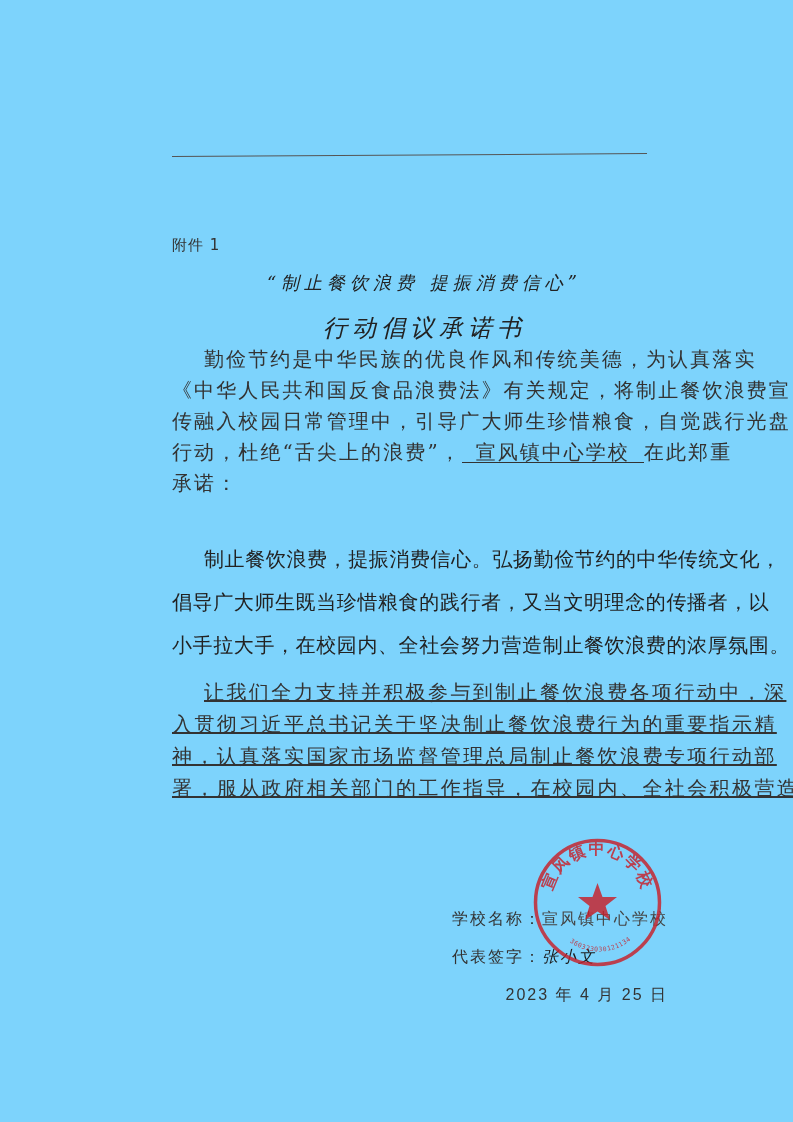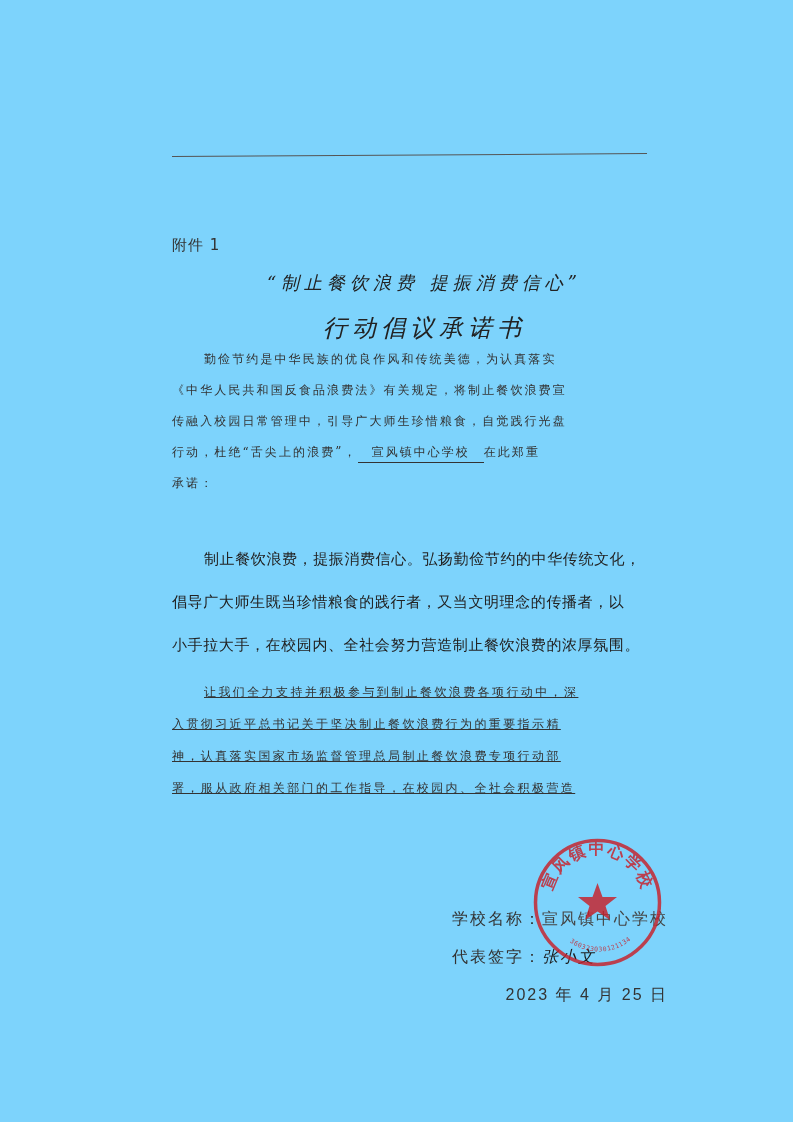--- a/index.html
+++ b/index.html
@@ -51,21 +51,21 @@
       letter-spacing: 5px;
       padding-left: 28px;
     }
     .title-1 { top: 271px; font-size: 18px; }
     .title-2 { top: 312px; font-size: 24px; }
 
     .para {
       position: absolute;
       left: 172px;
       width: 458px;
-      font-size: 12px;
+      font-size: 20px;
       color: #333;
     }
     .para .line {
       display: block;
       white-space: nowrap;
       height: 30px;
       line-height: 30px;
       letter-spacing: 2.1px;
     }
     .para-1 { top: 344px; }
@@ -75,22 +75,22 @@
     .blank-fill {
       display: inline-block;
       border-bottom: 1.2px solid #333;
       padding: 0 14px 0 14px;
       line-height: 20px;
       letter-spacing: 2px;
     }
 
     .para-2 {
       top: 538px;
-      font-family: Liberation Serif, serif;
-      font-size: 15px;
+      font-family: Liberation Sans, sans-serif;
+      font-size: 20px;
       color: #222;
       width: 480px;
     }
     .para-2 .line {
       height: 43px;
       line-height: 43px;
       letter-spacing: 0.6px;
     }
 
     .para-3 { top: 676px; width: 470px; text-decoration: underline; }

